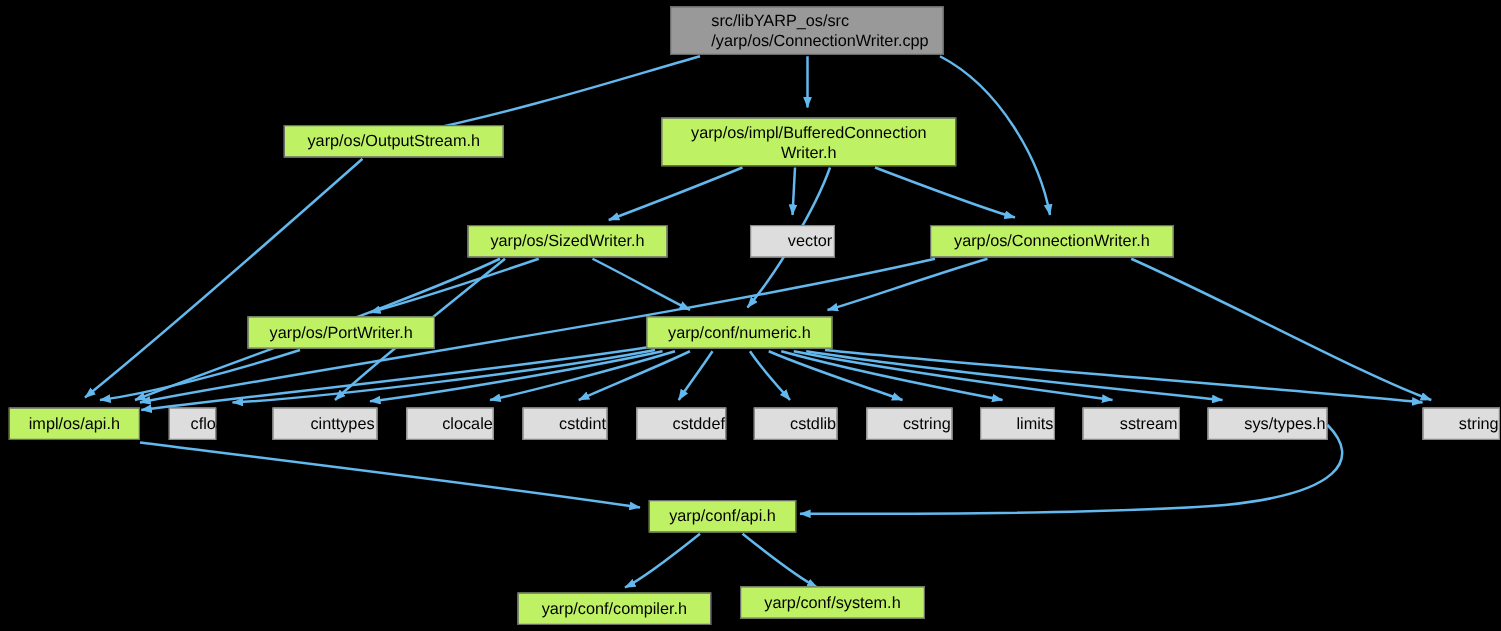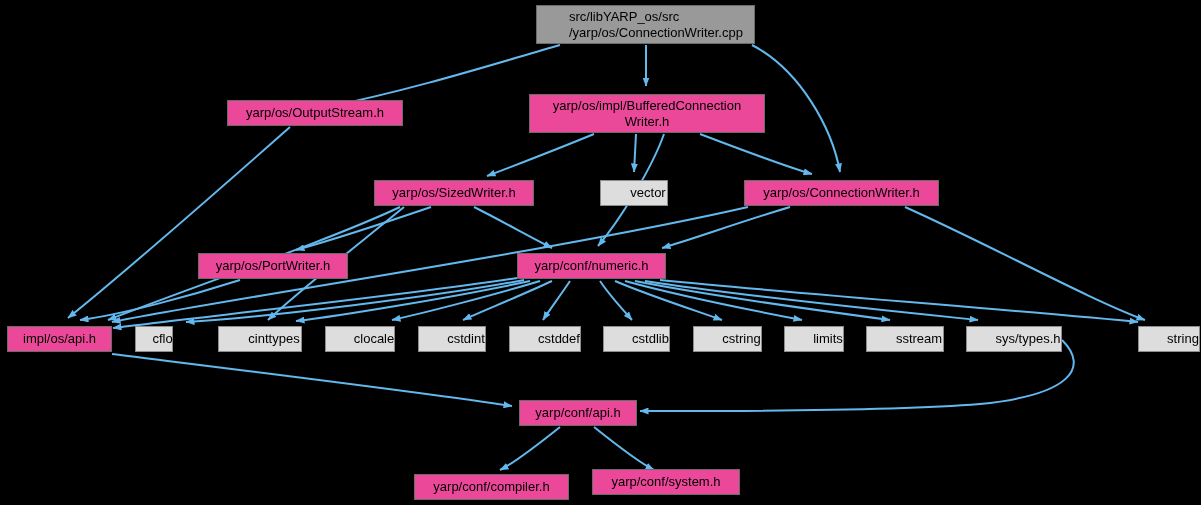--- a/index.html
+++ b/index.html
@@ -34,21 +34,21 @@
     box-sizing: border-box;
     display: flex;
     align-items: center;
     justify-content: center;
     text-align: center;
     line-height: 1.18;
     white-space: pre-line;
     color: #000000;
     font-size: 13px;
     border: 1px solid #6b6b6b;
-    background: #ec4899;
+    background: #bef264;
   }
   .gnode.sys {
     background: #dddddd;
     border: 1px solid #8c8c8c;
     padding-left: 28px;
   }
   .gnode.root {
     background: #999999;
     border: 1px solid #6b6b6b;
     text-align: left;

